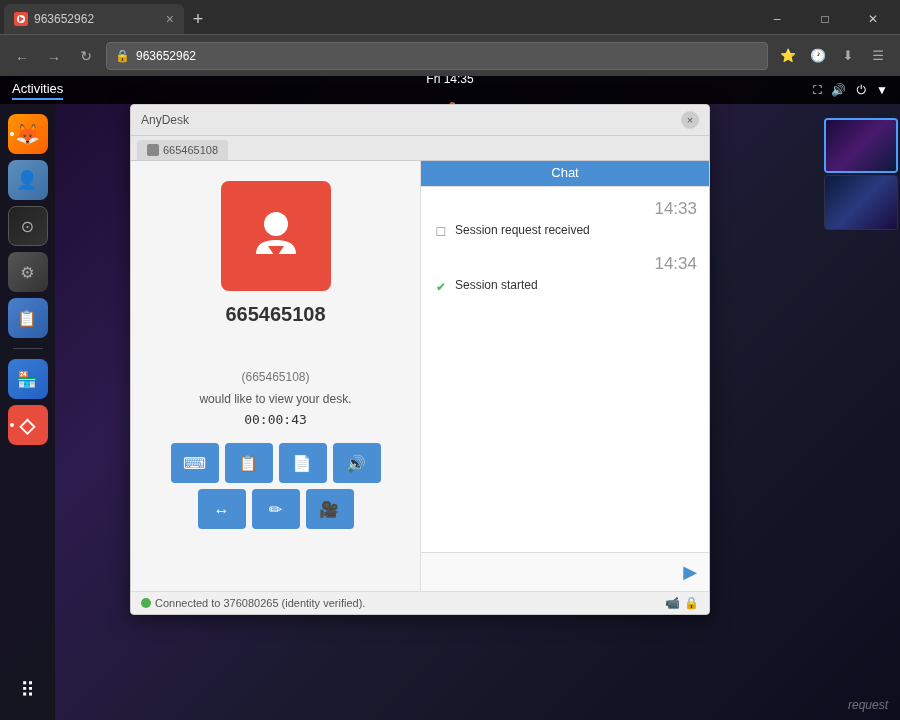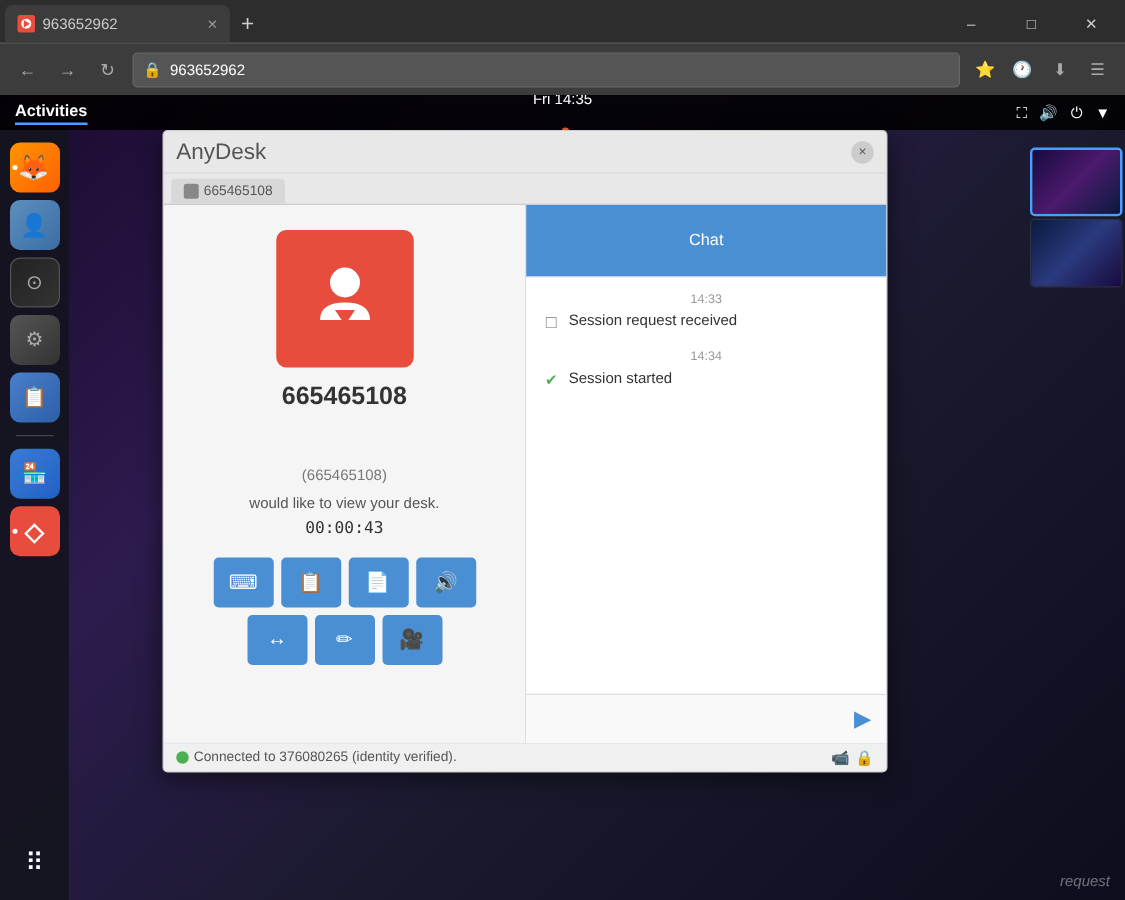--- a/index.html
+++ b/index.html
@@ -22,21 +22,21 @@
     .address-input .security-icon { color: #4caf50; font-size: 12px; }
     .address-text { color: #fff; font-size: 12px; }
     .toolbar-right { display: flex; gap: 2px; align-items: center; }
     .toolbar-icon { width: 28px; height: 28px; display: flex; align-items: center; justify-content: center; color: #aaa; cursor: pointer; border-radius: 4px; font-size: 13px; }
 
     
     .remote-desktop { position: relative; width: 900px; height: 644px; background: linear-gradient(135deg, #1a0a2e 0%, #2d1b4e 30%, #1a1a2e 60%, #0d0d1e 100%); overflow: hidden; }
 
     
     .gnome-topbar { position: absolute; top: 0; left: 0; right: 0; height: 28px; background: rgba(0,0,0,0.85); display: flex; align-items: center; padding: 0 12px; color: white; font-size: 12px; z-index: 10; }
-    .gnome-activities { font-weight: bold; font-size: 13px; border-bottom: 2px solid #4a9eff; padding-bottom: 2px; cursor: pointer; }
+    .gnome-activities { font-weight: normal; font-size: 13px; border-bottom: 2px solid #4a9eff; padding-bottom: 2px; cursor: pointer; }
     .gnome-clock { position: absolute; left: 50%; transform: translateX(-50%); display: flex; align-items: center; gap: 16px; flex-direction: column; }
     .gnome-dot { width: 6px; height: 6px; background: #ff6b35; border-radius: 50%; margin-left: 4px; }
     .gnome-right { margin-left: auto; display: flex; gap: 10px; align-items: center; }
 
     
     .gnome-sidebar { position: absolute; top: 28px; left: 0; width: 55px; bottom: 0; background: rgba(20,20,30,0.9); display: flex; flex-direction: column; align-items: center; padding: 10px 0; gap: 6px; z-index: 5; }
     .sidebar-app { width: 40px; height: 40px; border-radius: 8px; display: flex; align-items: center; justify-content: center; cursor: pointer; position: relative; }
     .app-firefox { background: linear-gradient(135deg, #ff9500, #ff6000); }
     .app-files { background: linear-gradient(135deg, #5d8fbd, #3a6ea5); }
     .app-camera { background: linear-gradient(135deg, #222, #333); border: 1px solid #555; }
@@ -57,21 +57,21 @@
 
     
     .gnome-search { position: absolute; top: 50px; left: 50%; transform: translateX(-50%); z-index: 5; }
     .search-box { background: white; border-radius: 6px; display: flex; align-items: center; padding: 0 12px; height: 34px; width: 320px; gap: 8px; }
     .search-icon { color: #888; font-size: 14px; }
     .search-placeholder { color: #aaa; font-size: 13px; }
 
     
     .anydesk-dialog { position: absolute; top: 28px; left: 130px; width: 580px; background: #f0f0f0; border: 1px solid #ccc; border-radius: 4px; box-shadow: 0 4px 20px rgba(0,0,0,0.5); z-index: 20; }
     .dialog-titlebar { background: #e8e8e8; border-bottom: 1px solid #ccc; padding: 6px 10px; display: flex; align-items: center; justify-content: center; border-radius: 4px 4px 0 0; }
-    .dialog-title { font-size: 18px; color: #555; }
+    .dialog-title { font-size: 12px; color: #555; }
     .dialog-close { margin-left: auto; width: 18px; height: 18px; background: #ccc; border-radius: 50%; display: flex; align-items: center; justify-content: center; cursor: pointer; font-size: 11px; color: #555; }
     .dialog-tab-bar { background: #e8e8e8; border-bottom: 1px solid #ccc; padding: 4px 6px 0; display: flex; align-items: center; gap: 4px; }
     .dialog-tab { display: flex; align-items: center; gap: 4px; padding: 4px 10px; background: #d8d8d8; border-radius: 3px 3px 0 0; font-size: 11px; color: #555; cursor: pointer; }
     .dialog-tab-icon { width: 12px; height: 12px; background: #888; border-radius: 2px; }
 
     
     .dialog-body { display: flex; height: 430px; }
     .left-panel { width: 290px; background: #f5f5f5; border-right: 1px solid #ddd; display: flex; flex-direction: column; align-items: center; padding: 20px 16px; }
     .avatar-container { width: 110px; height: 110px; background: #e74c3c; border-radius: 8px; display: flex; align-items: center; justify-content: center; margin-bottom: 12px; }
     .avatar-icon { color: white; font-size: 40px; }
@@ -79,25 +79,25 @@
     .caller-sub { font-size: 12px; color: #777; margin-bottom: 8px; margin-top: 40px; }
     .caller-msg { font-size: 12px; color: #555; margin-bottom: 6px; }
     .caller-timer { font-size: 13px; color: #333; font-family: monospace; margin-bottom: 16px; }
     .action-buttons { display: flex; flex-wrap: wrap; gap: 6px; justify-content: center; margin-bottom: 10px; }
     .action-btn { width: 48px; height: 40px; background: #4a8fd4; border: none; border-radius: 4px; display: flex; align-items: center; justify-content: center; cursor: pointer; color: white; font-size: 16px; }
     .disconnect-btn { width: 100%; background: #e74c3c; border: none; border-radius: 4px; height: 40px; color: white; font-size: 15px; font-weight: bold; cursor: pointer; margin-top: 10px; }
 
     
     .right-panel { flex: 1; background: white; display: flex; flex-direction: column; }
     .chat-tabs { display: flex; border-bottom: 1px solid #ddd; }
-    .chat-tab { flex: 1; padding: 20px; text-align: center; font-size: 13px; cursor: pointer; border-bottom: 2px solid transparent; }
+    .chat-tab { flex: 1; padding: 4px; text-align: center; font-size: 13px; cursor: pointer; border-bottom: 2px solid transparent; }
     .chat-tab.active { background: #4a8fd4; color: white; }
     .chat-tab.inactive { background: #f0f0f0; color: #555; }
     .chat-messages { flex: 1; padding: 12px; overflow-y: auto; }
-    .chat-timestamp { text-align: center; font-size: 10px; color: #999; margin-bottom: 4px; }
+    .chat-timestamp { text-align: right; font-size: 17px; color: #999; margin-bottom: 4px; }
     .chat-message { display: flex; align-items: flex-start; gap: 6px; margin-bottom: 14px; }
     .chat-msg-icon { width: 16px; height: 16px; display: flex; align-items: center; justify-content: center; font-size: 12px; margin-top: 1px; }
     .chat-msg-text { font-size: 12px; color: #333; }
     .chat-input-area { border-top: 1px solid #ddd; display: flex; align-items: center; padding: 4px 8px; background: #f9f9f9; }
     .chat-input { flex: 1; border: none; background: transparent; font-size: 12px; outline: none; padding: 4px; }
     .chat-send { background: none; border: none; cursor: pointer; color: #4a8fd4; font-size: 18px; padding: 4px; }
 
     
     .dialog-statusbar { background: #f0f0f0; border-top: 1px solid #ddd; padding: 4px 10px; display: flex; align-items: center; justify-content: space-between; border-radius: 0 0 4px 4px; font-size: 11px; color: #555; }
     .status-left { display: flex; align-items: center; gap: 4px; }

